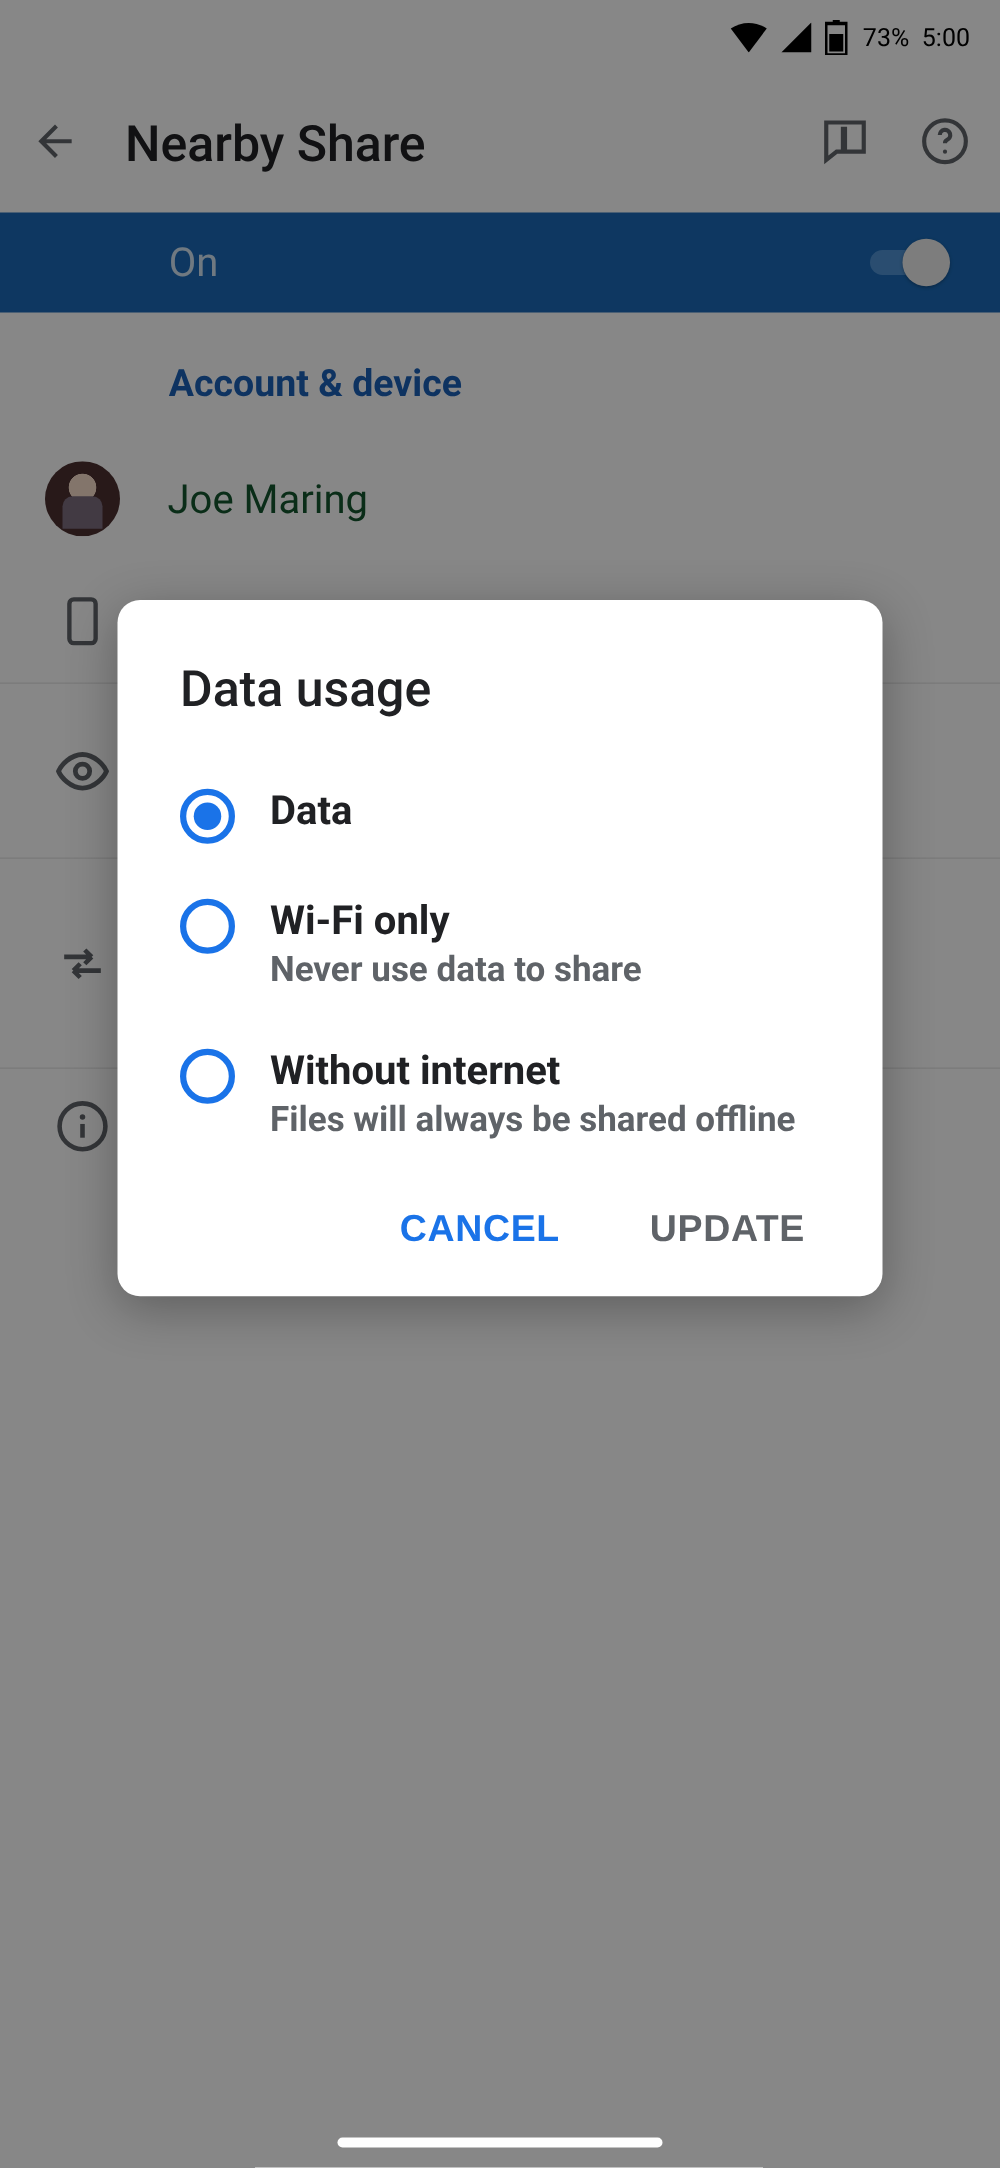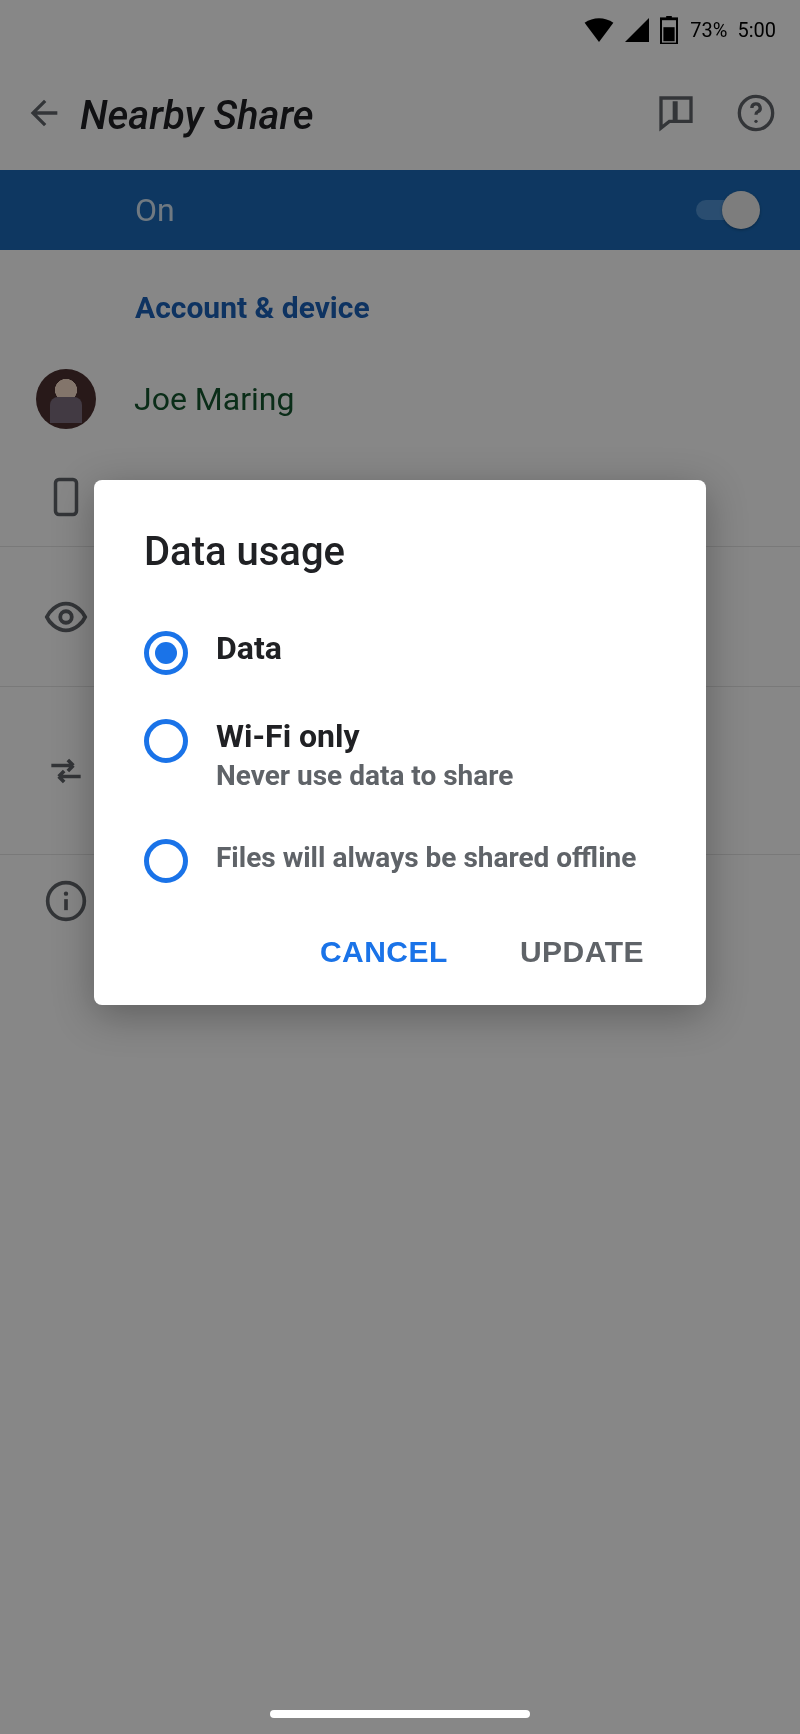--- a/index.html
+++ b/index.html
@@ -21,22 +21,21 @@
   .status-bar .cell-icon,
   .status-bar .battery-icon { display: inline-flex; }
   .status-bar .battery-text { margin-left: 2px; }
 
   
   .app-bar {
     height: 110px;
     display: flex;
     align-items: center;
     padding: 0 24px;
-    gap: 16px;
-    font-style: italic;
+    gap: 36px;
   }
   .app-bar .back { }
   .app-bar .title { font-size: 40px; font-weight: 500; color: #202124; flex: 1; }
   .app-bar .right-icons { display: flex; gap: 40px; }
 
   
   .toggle-bar {
     background: #1a67b3;
     height: 80px;
     display: flex;
@@ -103,21 +102,21 @@
   
   .scrim {
     position: absolute; inset: 0;
     background: rgba(0,0,0,.46);
     display: flex; align-items: flex-start; justify-content: center;
   }
   .dialog {
     background: #fff;
     width: 612px;
     margin-top: 480px;
-    border-radius: 8px;
+    border-radius: 18px;
     padding: 48px 50px 26px 50px;
     box-shadow: 0 10px 40px rgba(0,0,0,.3);
   }
   .dialog-title {
     font-size: 40px;
     font-weight: 500;
     color: #202124;
     margin-bottom: 54px;
   }
   .opt {
@@ -290,20 +289,21 @@
       <span class="radio"></span>
       <div class="txt">
         <div class="big">Wi‑Fi only</div>
         <div class="small">Never use data to share</div>
       </div>
     </div>
 
     <div class="opt">
       <span class="radio"></span>
       <div class="txt">
+        <div class="big">Without internet</div>
         <div class="small">Files will always be shared offline</div>
       </div>
     </div>
 
     <div class="dialog-actions">
       <button class="btn-cancel">CANCEL</button>
       <button class="btn-update">UPDATE</button>
     </div>
   </div>
 </div>

